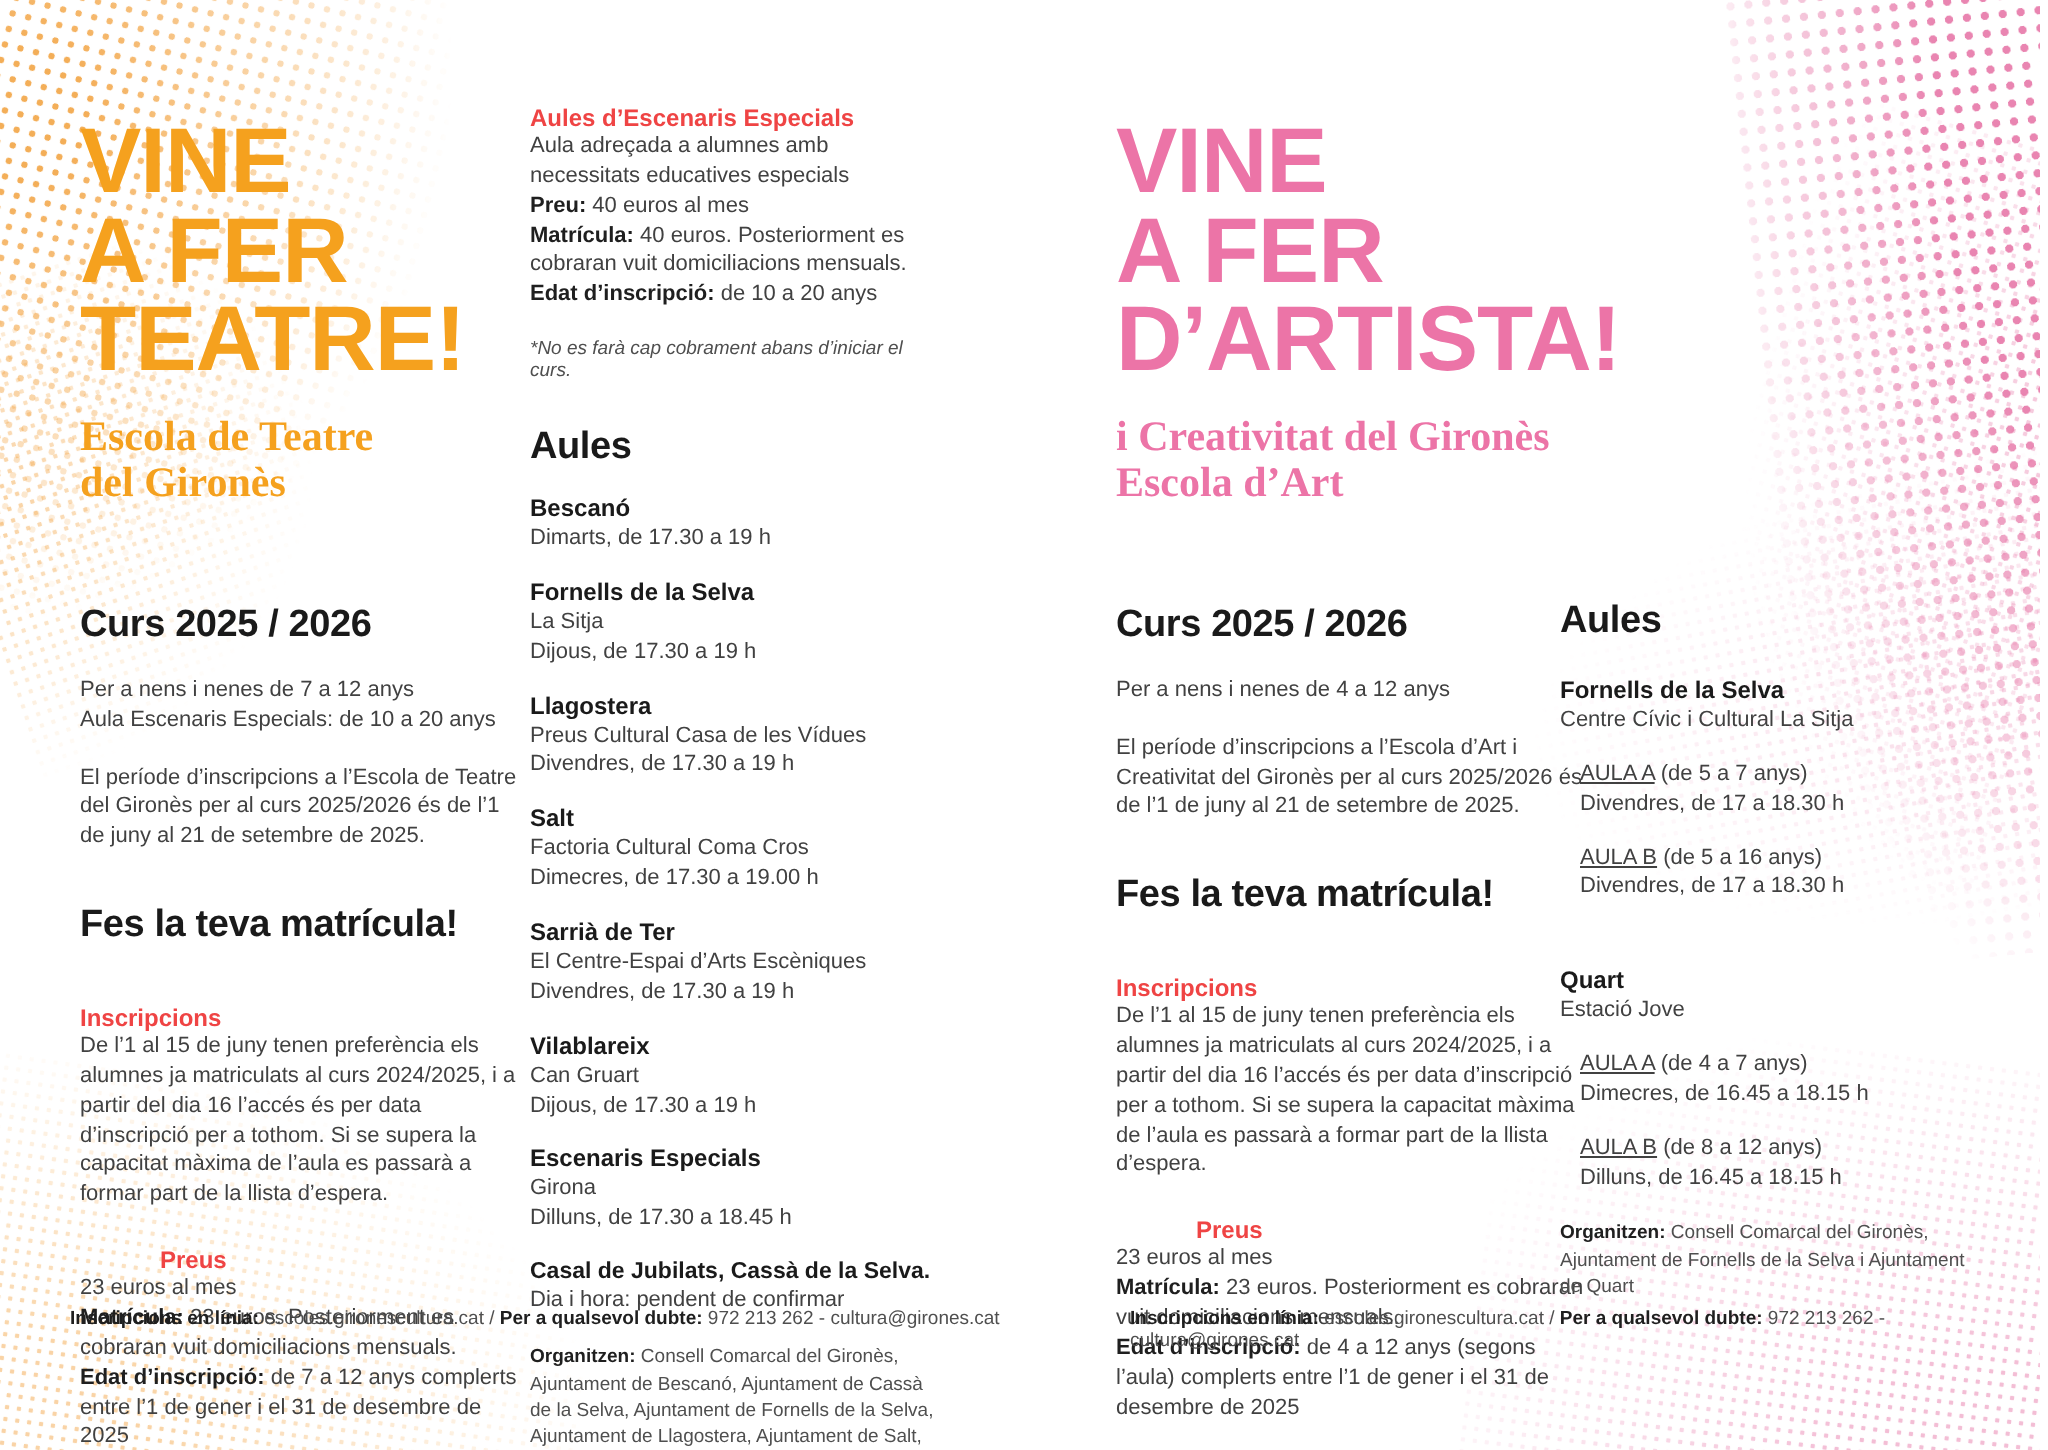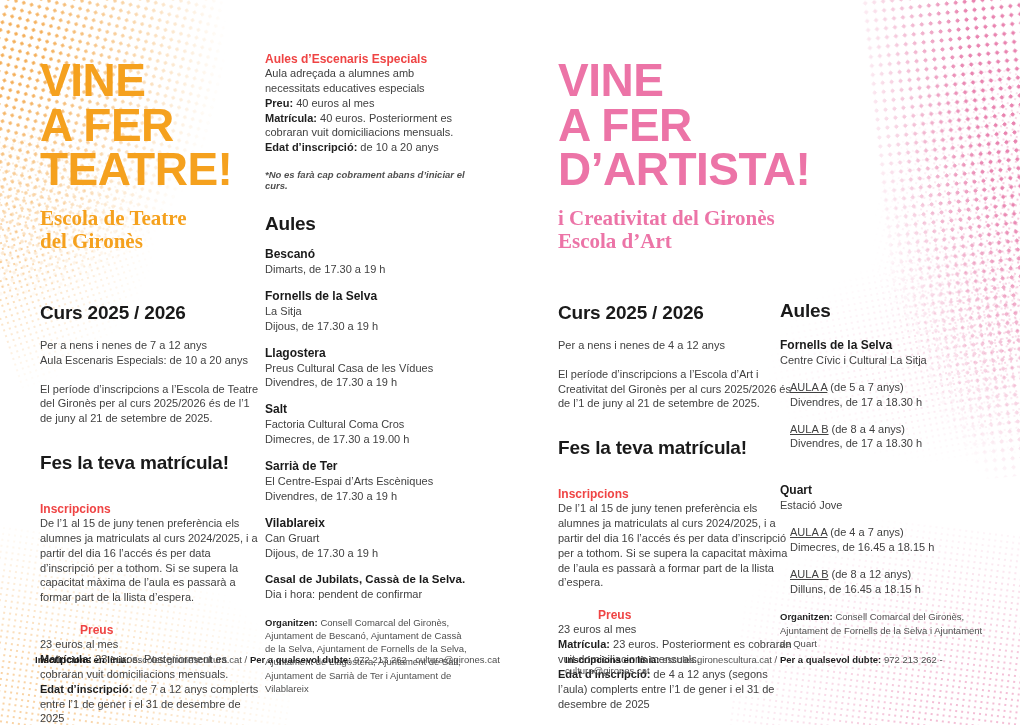--- a/index.html
+++ b/index.html
@@ -34,21 +34,21 @@
       mask-image:radial-gradient(ellipse at 85% 90%, #000 20%, transparent 80%);}
   
   .col{position:absolute;}
   .big-title{font-weight:bold;font-size:46px;line-height:.97;letter-spacing:-.5px;}
   .orange{color:#F5A11E;}
   .pink{color:#EC74A7;}
   .subtitle{font-family:"Liberation Serif", serif;font-weight:bold;font-size:21px;line-height:1.12;margin-top:15px;}
   .h-big{font-size:19px;font-weight:bold;color:#1a1a1a;letter-spacing:-.2px;}
   .h-small{font-size:12px;font-weight:bold;color:#ef4444;}
   .body-t{font-size:11px;line-height:1.35;color:#414141;}
-  .note{font-size:9.5px;font-style:italic;color:#4f4f4f;font-weight:bold;}
+  .note{font-size:9.5px;font-style:italic;color:#4f4f4f;}
   .small-t{font-size:9.5px;line-height:1.4;color:#4f4f4f;}
   .lbl{font-weight:bold;color:#1f1f1f;}
   .venue{margin-top:12px;}
   .venue-name{font-size:12px;font-weight:bold;color:#1a1a1a;line-height:1.25;}
   .room{margin-top:12px;margin-left:10px;}
   .room-label{text-decoration:underline;}
   .footer{position:absolute;top:654px;font-size:9.5px;color:#4f4f4f;} .mt14{margin-top:14px;} .mt18{margin-top:18px;margin-left:40px;}
   .mt26{margin-top:26px;} .mt28{margin-top:28px;} .mt48{margin-top:48px;}
 </style>
 </head>
@@ -130,20 +130,25 @@
     <div class="venue">
       <div class="venue-name">Sarrià de Ter</div>
       <div class="body-t">El Centre-Espai d’Arts Escèniques</div>
       <div class="body-t">Divendres, de 17.30 a 19 h</div>
     </div>
     <div class="venue">
       <div class="venue-name">Vilablareix</div>
       <div class="body-t">Can Gruart</div>
       <div class="body-t">Dijous, de 17.30 a 19 h</div>
     </div>
+    <div class="venue">
+      <div class="venue-name">Escenaris Especials</div>
+      <div class="body-t">Girona</div>
+      <div class="body-t">Dilluns, de 17.30 a 18.45 h</div>
+    </div>
 
     <div class="venue">
       <div class="venue-name" style="font-size:11.5px;">Casal de Jubilats, Cassà de la Selva.</div>
       <div class="body-t">Dia i hora: pendent de confirmar</div>
     </div>
 
     <div class="small-t mt14"><span class="lbl" style="font-size:9.5px;">Organitzen:</span><span> Consell Comarcal del Gironès, Ajuntament de Bescanó, Ajuntament de Cassà de la Selva, Ajuntament de Fornells de la Selva, Ajuntament de Llagostera, Ajuntament de Salt, Ajuntament de Sarrià de Ter i Ajuntament de Vilablareix</span></div>
   </div>
 
   <div class="col" style="left:558px;top:58px;width:234px;">
@@ -179,21 +184,21 @@
     <div class="h-big">Aules</div>
 
     <div class="venue" style="margin-top:16px;">
       <div class="venue-name">Fornells de la Selva</div>
       <div class="body-t">Centre Cívic i Cultural La Sitja</div>
       <div class="room">
         <div class="body-t"><span class="room-label">AULA A</span><span> (de 5 a 7 anys)</span></div>
         <div class="body-t">Divendres, de 17 a 18.30 h</div>
       </div>
       <div class="room">
-        <div class="body-t"><span class="room-label">AULA B</span><span> (de 8 a 4 anys)</span></div>
+        <div class="body-t"><span class="room-label">AULA B</span><span> (de 5 a 16 anys)</span></div>
         <div class="body-t">Divendres, de 17 a 18.30 h</div>
       </div>
     </div>
 
     <div class="venue" style="margin-top:32px;">
       <div class="venue-name">Quart</div>
       <div class="body-t">Estació Jove</div>
       <div class="room">
         <div class="body-t"><span class="room-label">AULA A</span><span> (de 4 a 7 anys)</span></div>
         <div class="body-t">Dimecres, de 16.45 a 18.15 h</div>

